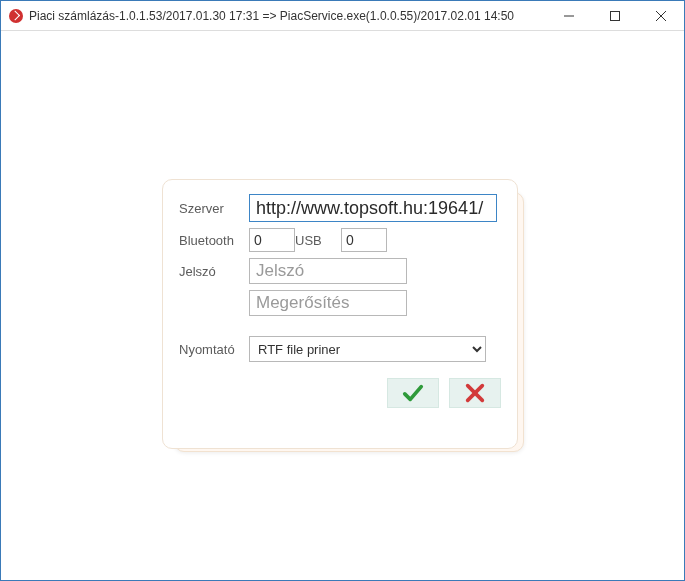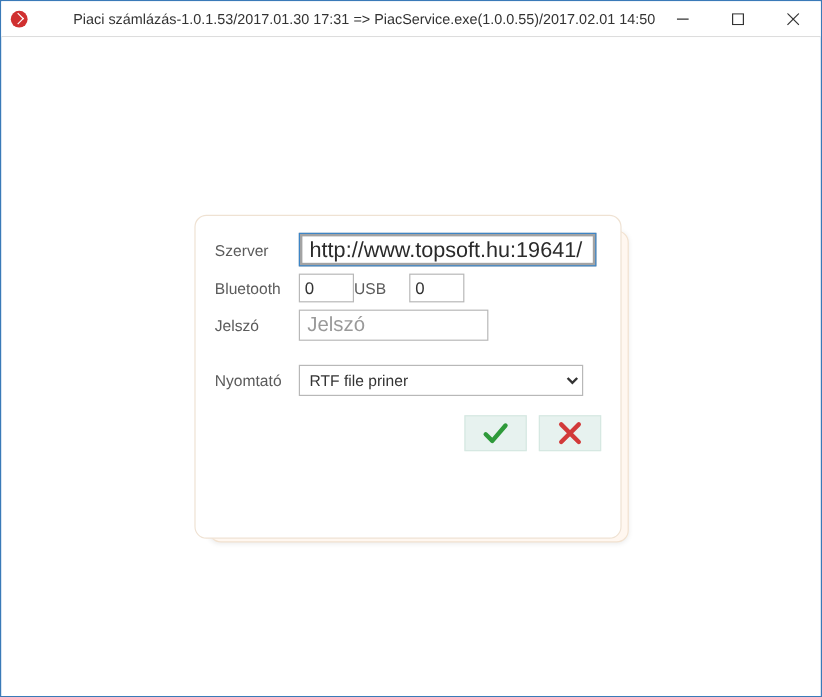--- a/index.html
+++ b/index.html
@@ -1,36 +1,36 @@
 <!DOCTYPE html>
 <html><head>
 <meta charset="utf-8">
 <style>
   * { box-sizing: border-box; margin: 0; padding: 0; font-family: "Segoe UI", Tahoma, sans-serif; }
   body { background: #fff; width: 685px; height: 581px; overflow: hidden; border: 1px solid #3a7ab8; position: relative; }
-  .titlebar { height: 30px; background: #fff; display: flex; align-items: center; border-bottom: 1px solid #ddd; text-align: right; }
+  .titlebar { height: 30px; background: #fff; display: flex; align-items: center; border-bottom: 1px solid #ddd; }
   .title-icon { width: 14px; height: 14px; background: #d03030; border-radius: 50%; margin: 0 6px 0 8px; display:flex; align-items:center; justify-content:center;}
   .title-icon::after{content:"";width:6px;height:6px;border: 1.5px solid #fff;border-top:none;border-left:none;transform:rotate(-45deg) translate(-1px,-1px);}
   .title-text { font-size: 12px; color: #333; flex: 1; white-space: nowrap; overflow: hidden; text-overflow: ellipsis; }
   .winbtns { display: flex; height: 100%; }
   .winbtn { width: 46px; display:flex; align-items:center; justify-content:center; }
   .winbtn svg { width: 10px; height: 10px; }
   .client { position: absolute; left:1px; right:1px; top:30px; bottom:1px; background:#fff;padding-left:12px; }
 
   .backpanel { position:absolute; left:172px; top:161px; width:350px; height:260px; background:#fff7f0; border:1px solid #f2e2d0; border-radius:10px; box-shadow: 0 1px 4px rgba(0,0,0,0.08);}
   .ghost { position:absolute; color:#d7d0c7; font-size:19px; font-weight:bold; pointer-events:none;}
   .ghost.small{font-size:15px;font-weight:normal;}
   .ghostbox { position:absolute; border:1px solid #eee0d0; background:#fbf5ee; }
 
   .frontpanel { position:absolute; left:160px; top:148px; width:356px; height:270px; background:#fff; border:1px solid #efe2d3; border-radius:10px; padding:14px 16px 12px 16px; box-shadow: 0 0 0 rgba(0,0,0,0);}
   .row { display:flex; align-items:center; margin-bottom:6px; }
   .lbl { width:70px; font-size:13px; color:#5b5b5b; }
   .lbl.mid { width:46px; text-align:left;}
   input.text, input.num, select.sel { font-size:13px; color:#333; background:#fff; }
-  input.text { height:28px; padding:2px 6px; border:3px solid #a3a3a3; }
+  input.text { height:28px; padding:2px 6px; border:1px solid #a3a3a3; }
   input.text.server { width:248px; font-size:18px; color:#2a2a2a; outline:1px solid #3d85c6; outline-offset:-1px;}
   input.num { width:46px; height:24px; padding:2px 4px; border:1px solid #b8b8b8; font-size:14px;}
   input.pw { width:158px; height:26px; border:1px solid #b8b8b8; padding:2px 6px; font-size:17px; color:#9a9a9a; }
   input.pw::placeholder{color:#9a9a9a;}
   select.sel { width:237px; height:26px; border:1px solid #b8b8b8; padding:2px 4px;}
   .gap { height:14px; }
   .btnrow { display:flex; justify-content:flex-end; gap:10px; margin-top:16px;}
   .iconbtn { width:52px; height:30px; background:#e7f2ef; border:1px solid #d6e8e2; display:flex; align-items:center; justify-content:center;}
   .iconbtn svg{width:22px;height:22px;}
 </style>
@@ -80,20 +80,24 @@
     <div class="row">
       <div class="lbl">Bluetooth</div>
       <input class="num" type="text" value="0" style="">
       <div class="lbl mid">USB</div>
       <input class="num" type="text" value="0" style="">
     </div>
     <div class="row">
       <div class="lbl">Jelszó</div>
       <input class="pw" type="text" placeholder="Jelszó" style="">
     </div>
+    <div class="row">
+      <div class="lbl"></div>
+      <input class="pw" type="text" placeholder="Megerősítés" style="">
+    </div>
     <div class="gap"></div>
     <div class="row">
       <div class="lbl">Nyomtató</div>
       <select class="sel">
         <option>RTF file priner</option>
       </select>
     </div>
     <div class="btnrow">
       <div class="iconbtn">
         <svg viewBox="0 0 24 24">

